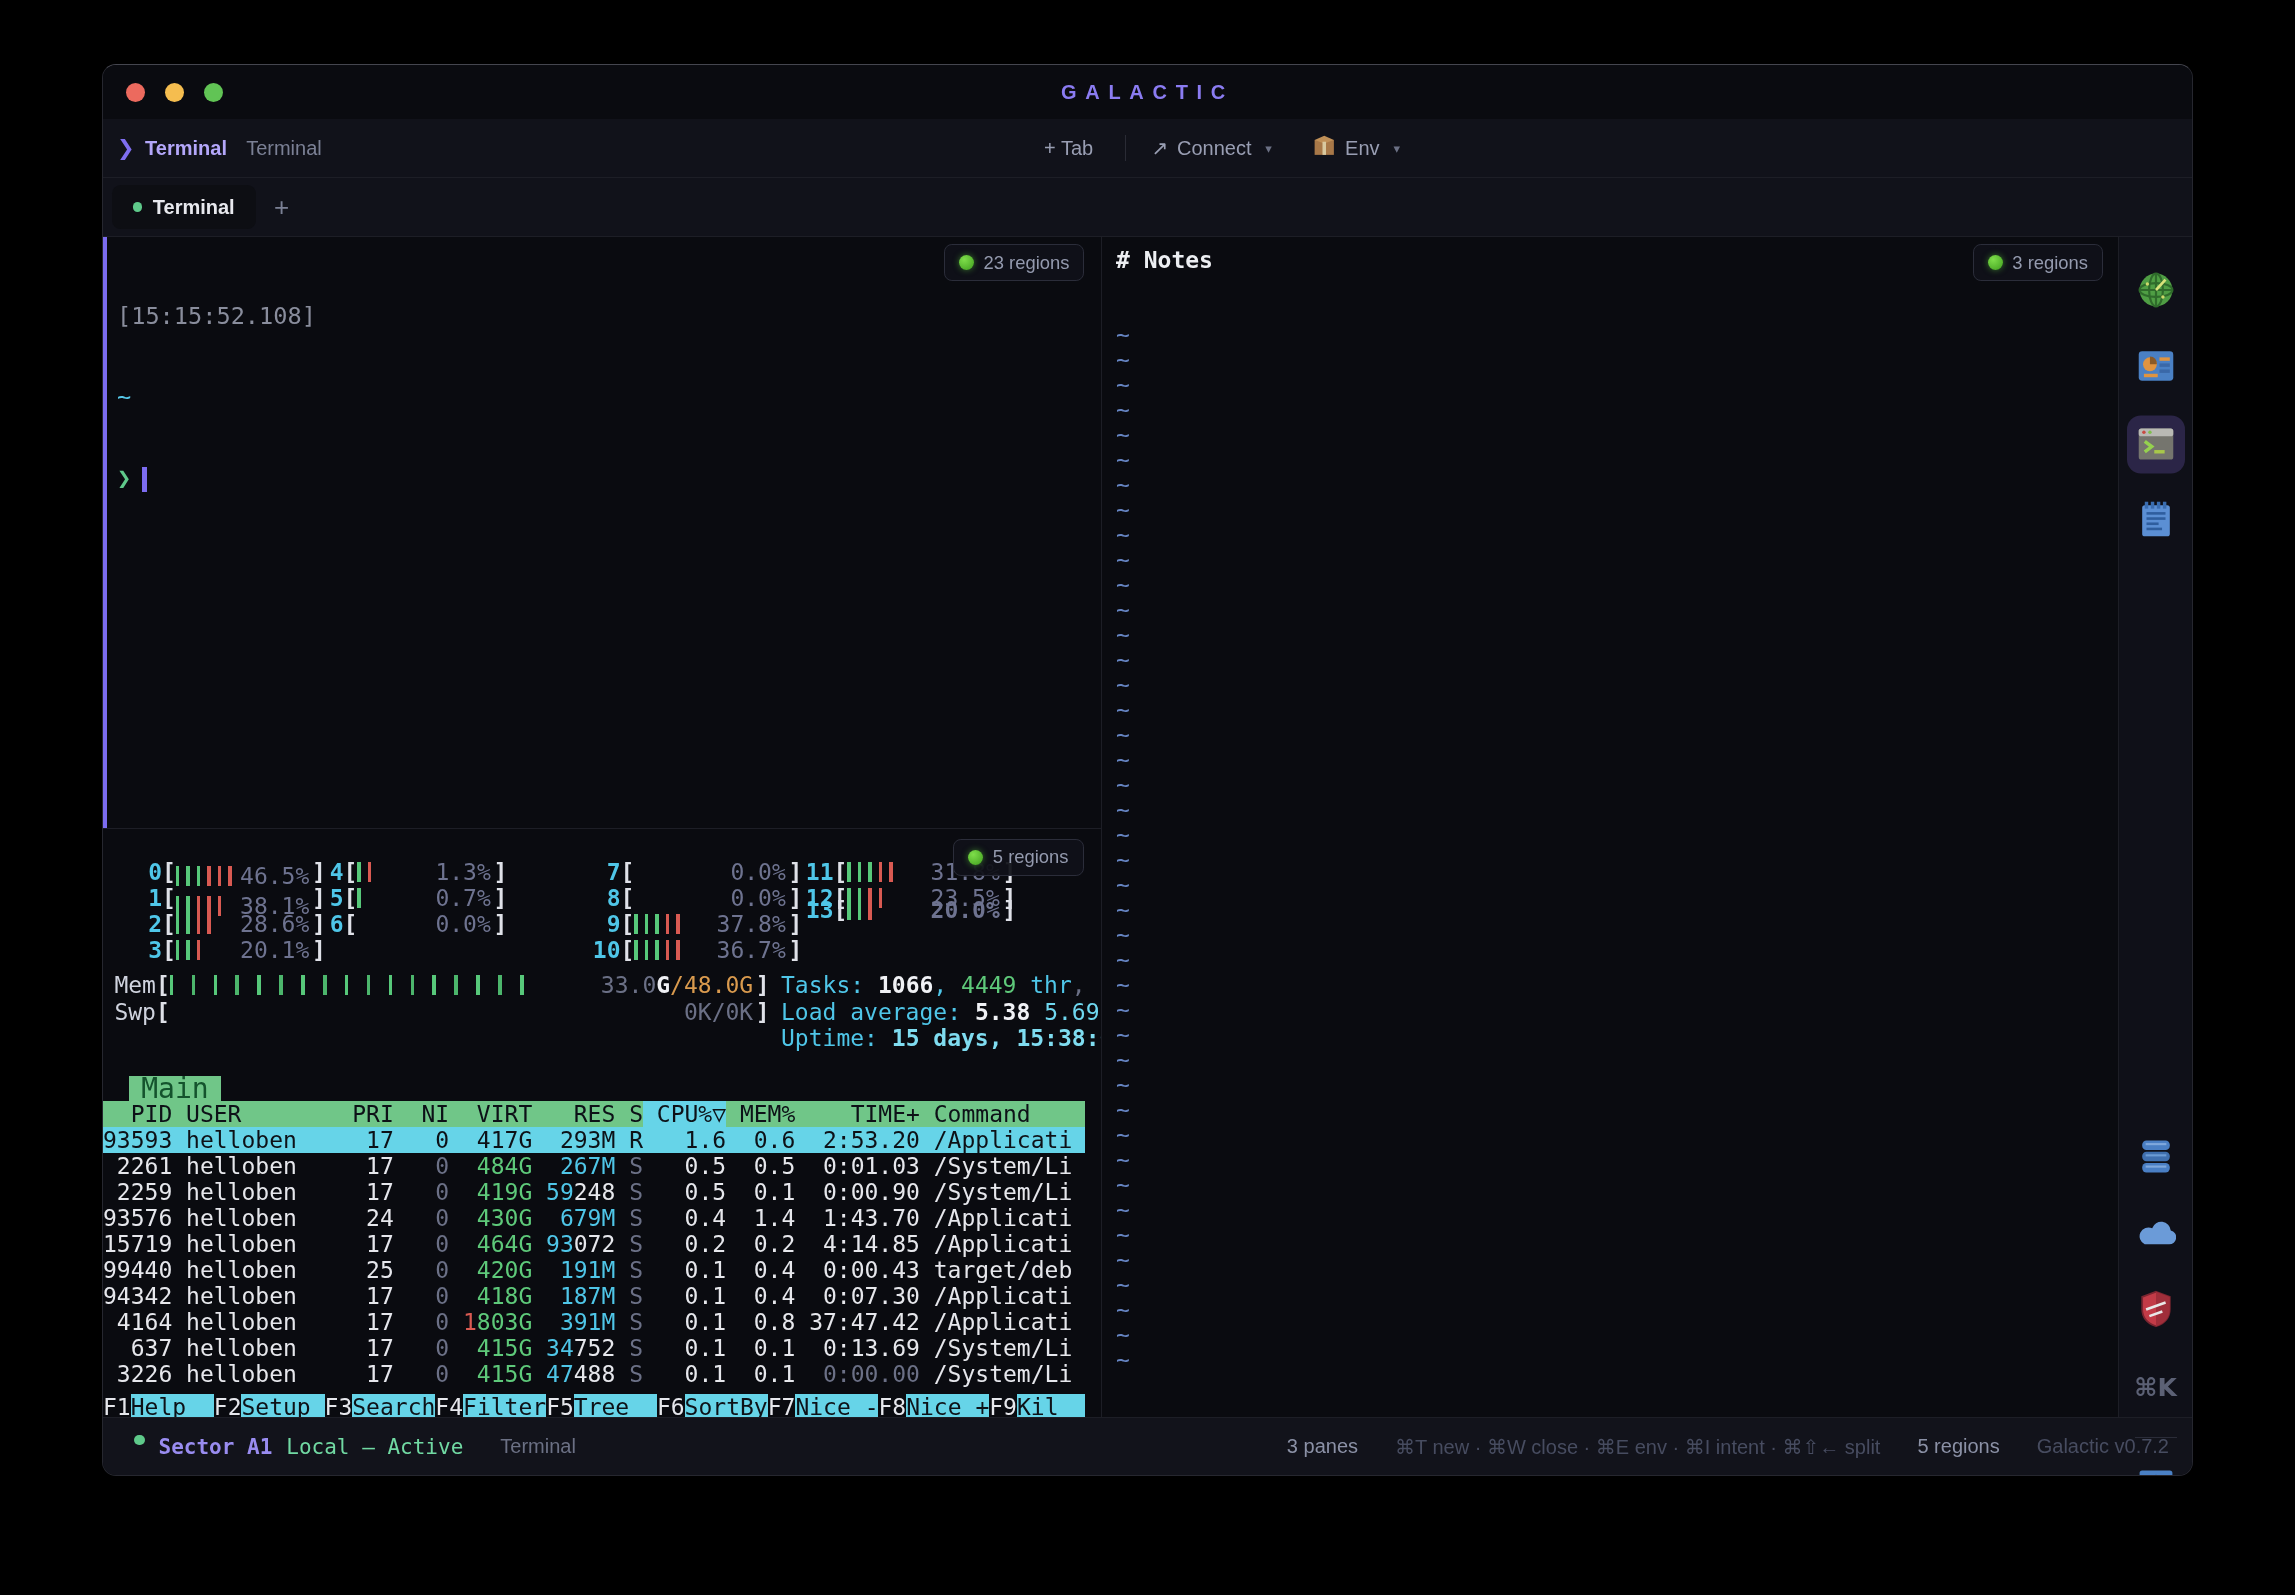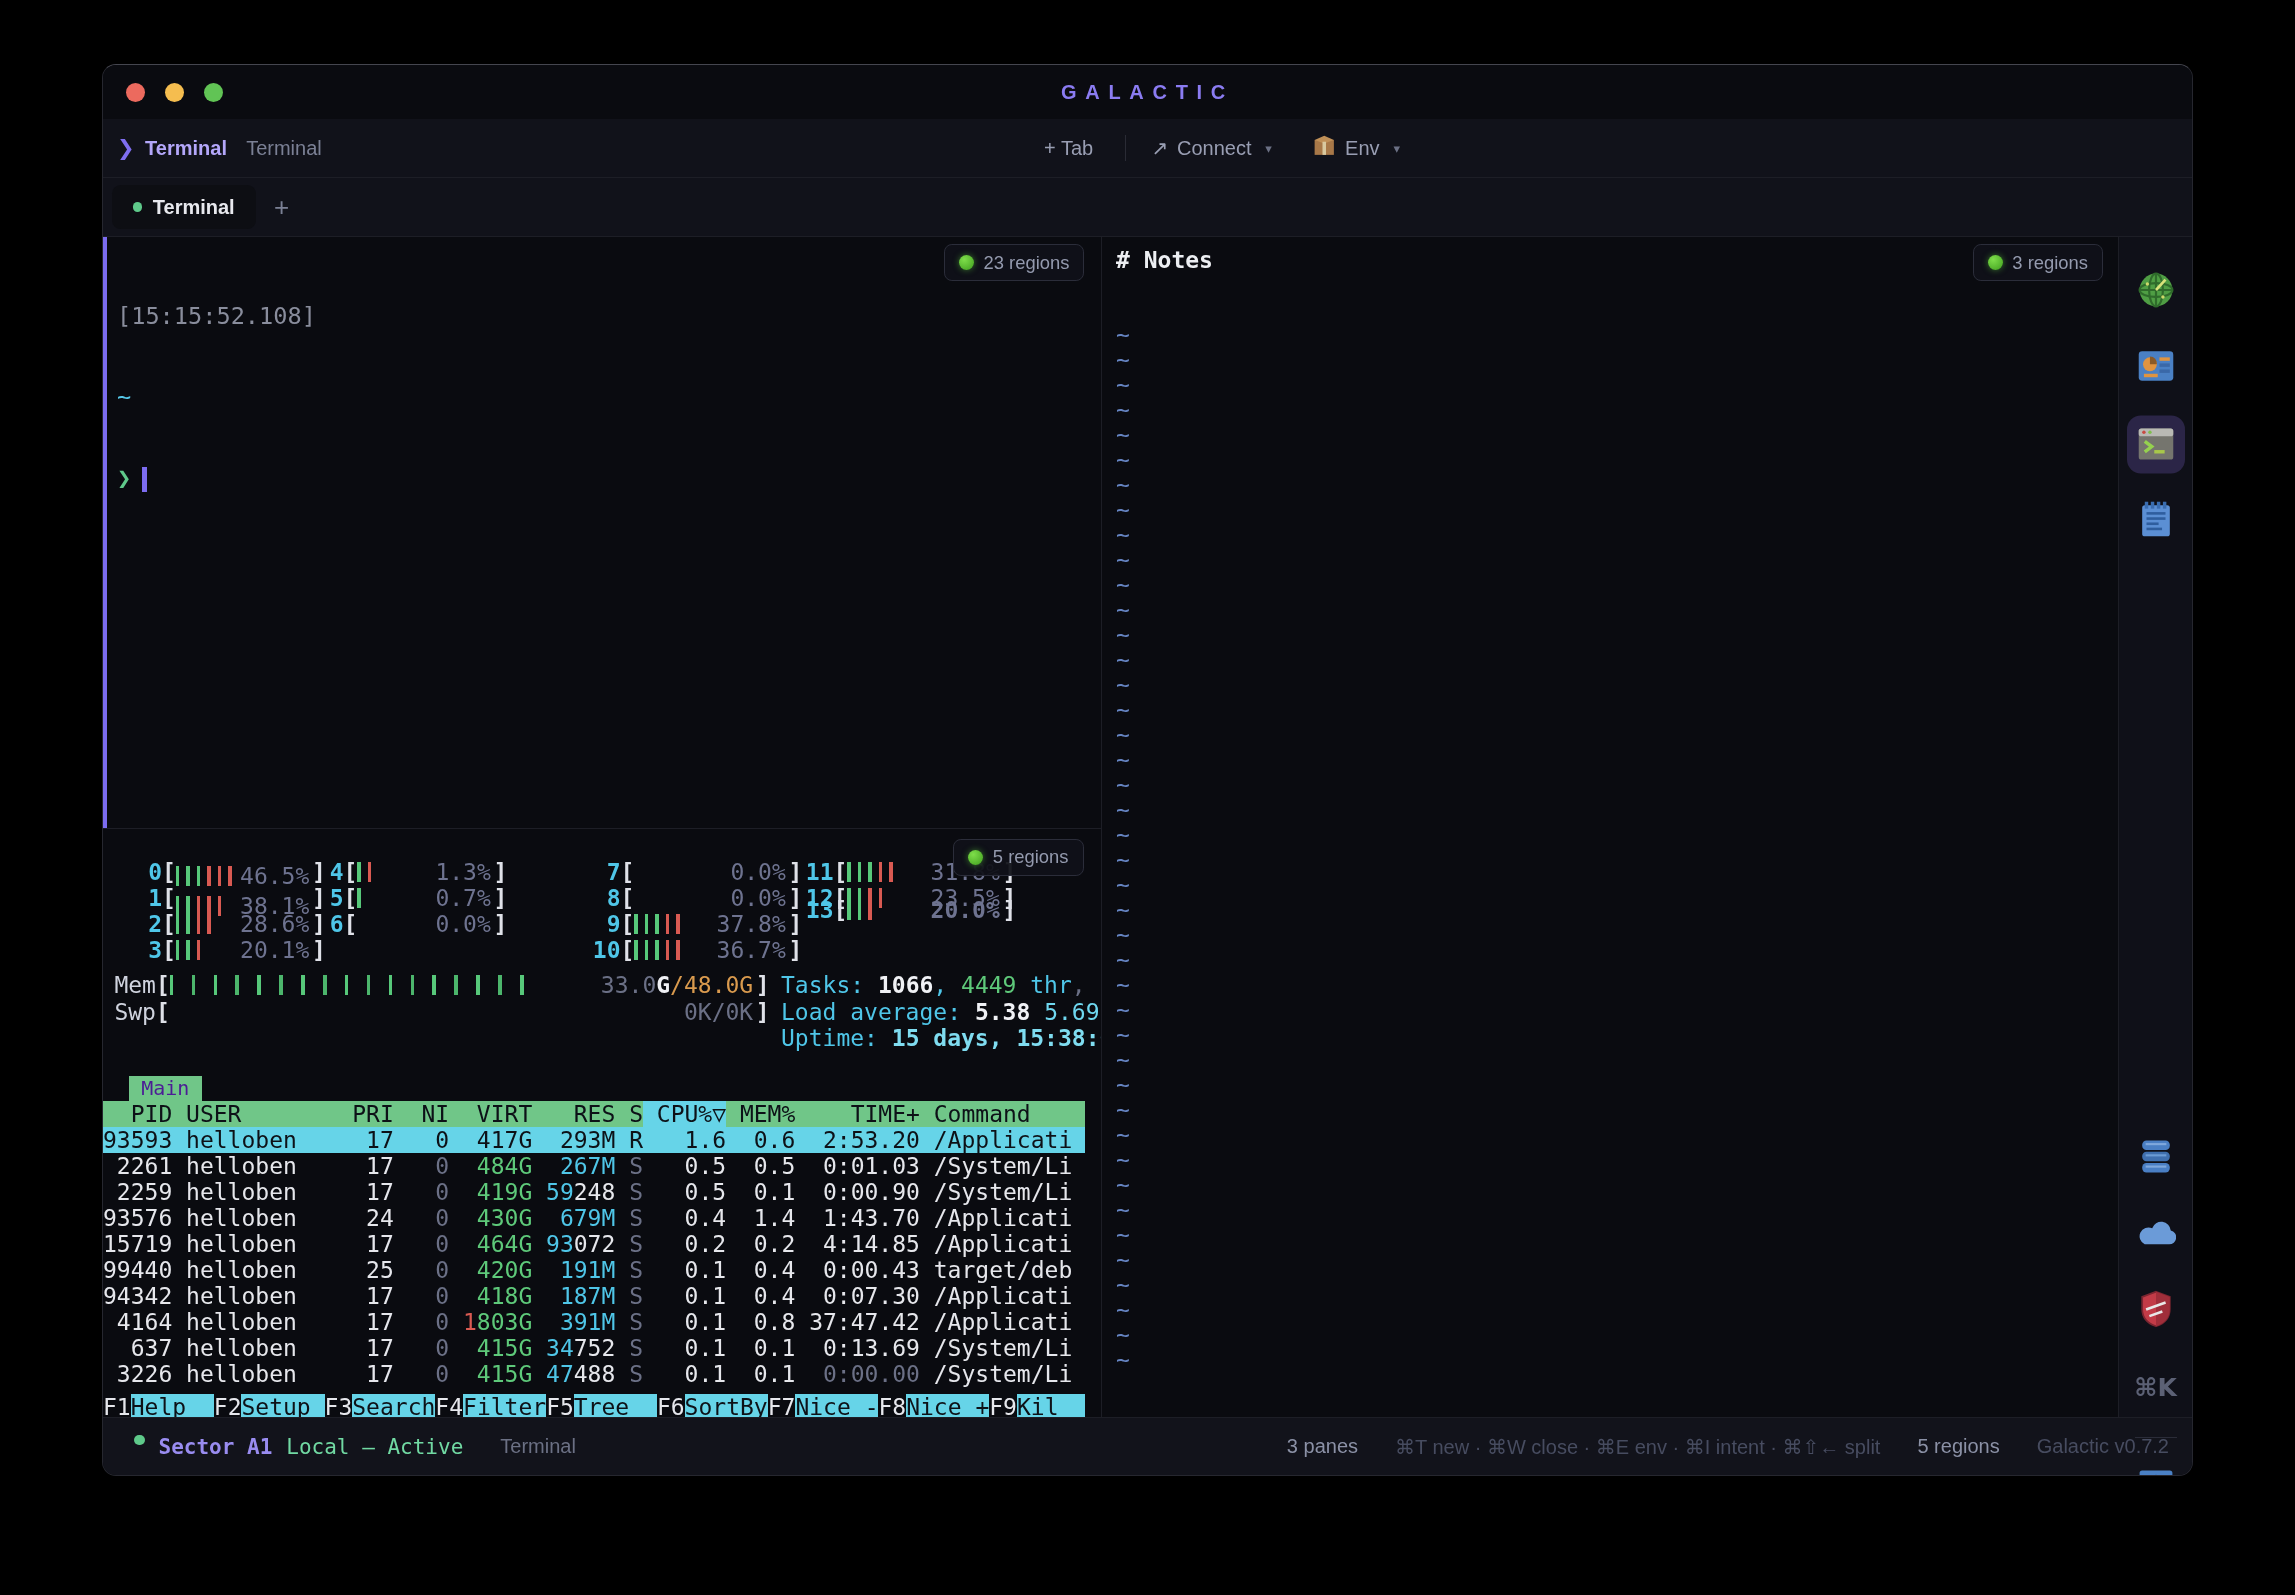--- a/index.html
+++ b/index.html
@@ -83,21 +83,21 @@
   .dim{color:#6b7086}
   .wb{color:#f0f1f5;font-weight:bold}
   .gr{color:#5ec97a}
   .cy{color:#4fc6e8}
   .cyb{color:#6fd8f0}
   .cybb{color:#7fdcf0;font-weight:bold}
   .orange{color:#d99a4e}
   .r{color:#d95a52}
 
   .main-tab{position:absolute;left:26px;top:247px;height:25px;line-height:25px;padding:0 12.2px;
-    background:#70c688;color:#4c1d95;font-family:"DejaVu Sans Mono",monospace;font-size:20px}
+    background:#70c688;color:#14532d;font-family:"DejaVu Sans Mono",monospace;font-size:28px}
 
   .proc{position:absolute;left:0;top:272px;width:982px;font-family:"DejaVu Sans Mono",monospace;font-size:23px}
   .trow{display:flex;height:26px;line-height:26px;white-space:pre}
   .cell{display:inline-block;overflow:hidden;color:#e6e7ec}
   .trow.head{background:#70c688}
   .trow.head .cell{color:#0d1117}
   .trow.head .c-cpu{background:#66d4e8}
   .trow.sel{background:#66d4e8}
   .trow.sel .cell,.trow.sel .cell span{color:#0d1117!important}
   .c-pid{width:5ch;text-align:right}

